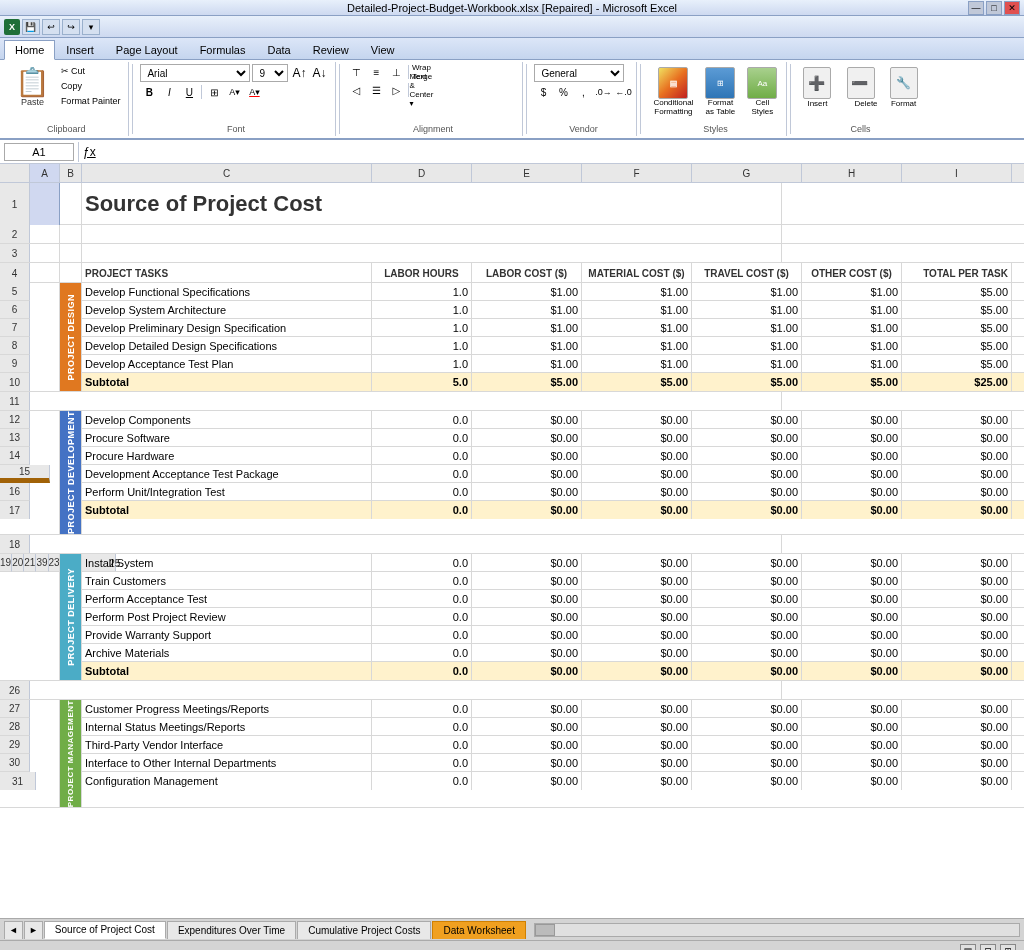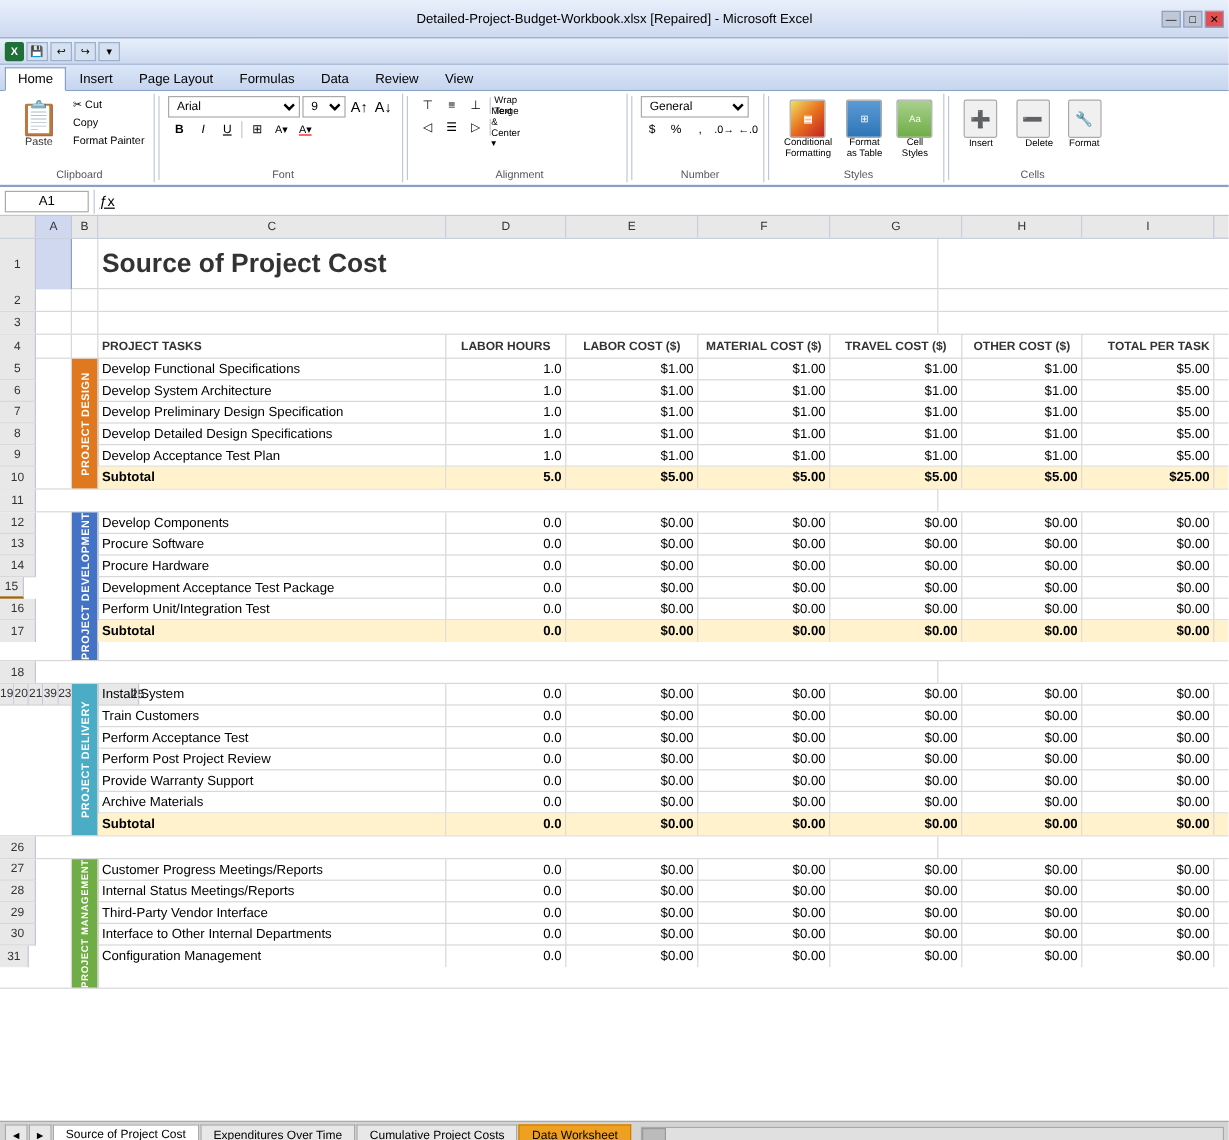--- a/index.html
+++ b/index.html
@@ -1,21 +1,21 @@
 <!DOCTYPE html>
 <html><head>
   <meta charset="utf-8">
   <style>
     * { margin: 0; padding: 0; box-sizing: border-box; }
     body { font-family: Arial, sans-serif; font-size: 11px; background: #fff; overflow: hidden; width: 1024px; height: 950px; }
 
     
     .title-bar {
       background: linear-gradient(to bottom, #e8f0fb, #cdd9f0);
-      height: 32px;
+      height: 16px;
       display: flex;
       align-items: center;
       justify-content: center;
       font-size: 11px;
       color: #000;
       border-bottom: 1px solid #8aa0c4;
       position: relative;
     }
     .title-bar-icons {
       position: absolute;
@@ -415,21 +415,21 @@
         <option>General</option>
       </select>
     </div>
     <div class="ribbon-row">
       <div class="fmt-btn">$</div>
       <div class="fmt-btn">%</div>
       <div class="fmt-btn">,</div>
       <div class="fmt-btn" style="font-size:9px;">.0→</div>
       <div class="fmt-btn" style="font-size:9px;">←.0</div>
     </div>
-    <div class="ribbon-group-label">Number</div>
+    <div class="ribbon-group-label">Vendor</div>
   </div>
 
   <div class="ribbon-divider"></div>
 
   <div class="ribbon-group styles-group">
     <div class="ribbon-row" style="align-items:flex-start;">
       <div class="cond-format-btn">
         <div style="width:30px;height:32px;background:linear-gradient(135deg,#f0e060,#e87020,#c02020);border:1px solid #aaa;border-radius:2px;display:flex;align-items:center;justify-content:center;">
           <span style="color:#fff;font-size:8px;font-weight:bold;">▤</span>
         </div>
@@ -619,21 +619,21 @@
     <div class="grid-row">
       <div class="row-header">11</div>
       <div class="cell" style="width:752px;"></div>
     </div>
 
     <div style="display:flex;border-bottom:1px solid #d8d8d8;">
       <div style="display:flex;flex-direction:column;width:30px;">
         <div style="height:18px;width:30px;border-right:1px solid #c0c8d8;border-bottom:1px solid #d8d8d8;display:flex;align-items:center;justify-content:center;font-size:10px;color:#333;background:#e8e8e8;">12</div>
         <div style="height:18px;width:30px;border-right:1px solid #c0c8d8;border-bottom:1px solid #d8d8d8;display:flex;align-items:center;justify-content:center;font-size:10px;color:#333;background:#e8e8e8;">13</div>
         <div style="height:18px;width:30px;border-right:1px solid #c0c8d8;border-bottom:1px solid #d8d8d8;display:flex;align-items:center;justify-content:center;font-size:10px;color:#333;background:#e8e8e8;">14</div>
-        <div style="height:18px;width:20px;border-right:1px solid #c0c8d8;border-bottom:2px solid #a16207;display:flex;align-items:center;justify-content:center;font-size:10px;color:#333;background:#e8e8e8;">15</div>
+        <div style="height:18px;width:50px;border-right:1px solid #c0c8d8;border-bottom:5px solid #a16207;display:flex;align-items:center;justify-content:center;font-size:10px;color:#333;background:#e8e8e8;">15</div>
         <div style="height:18px;width:30px;border-right:1px solid #c0c8d8;border-bottom:1px solid #d8d8d8;display:flex;align-items:center;justify-content:center;font-size:10px;color:#333;background:#e8e8e8;">16</div>
         <div style="height:18px;width:30px;border-right:1px solid #c0c8d8;display:flex;align-items:center;justify-content:center;font-size:10px;color:#333;background:#e8e8e8;">17</div>
       </div>
       <div style="width:30px;border-right:1px solid #d8d8d8;"></div>
       <div style="width:22px;background:#4472c4;border-right:1px solid #d8d8d8;display:flex;align-items:center;justify-content:center;">
         <span class="section-label">PROJECT DEVELOPMENT</span>
       </div>
       <div style="flex:1;display:flex;flex-direction:column;">
         <div style="display:flex;height:18px;border-bottom:1px solid #d8d8d8;">
           <div class="cell w-c">Develop Components</div>
@@ -782,21 +782,21 @@
       <div class="row-header">26</div>
       <div class="cell" style="width:752px;"></div>
     </div>
 
     <div style="display:flex;border-bottom:1px solid #d8d8d8;">
       <div style="display:flex;flex-direction:column;width:30px;">
         <div style="height:18px;width:30px;border-right:1px solid #c0c8d8;border-bottom:1px solid #d8d8d8;display:flex;align-items:center;justify-content:center;font-size:10px;color:#333;background:#e8e8e8;">27</div>
         <div style="height:18px;width:30px;border-right:1px solid #c0c8d8;border-bottom:1px solid #d8d8d8;display:flex;align-items:center;justify-content:center;font-size:10px;color:#333;background:#e8e8e8;">28</div>
         <div style="height:18px;width:30px;border-right:1px solid #c0c8d8;border-bottom:1px solid #d8d8d8;display:flex;align-items:center;justify-content:center;font-size:10px;color:#333;background:#e8e8e8;">29</div>
         <div style="height:18px;width:30px;border-right:1px solid #c0c8d8;border-bottom:1px solid #d8d8d8;display:flex;align-items:center;justify-content:center;font-size:10px;color:#333;background:#e8e8e8;">30</div>
-        <div style="height:18px;width:24px;border-right:1px solid #c0c8d8;display:flex;align-items:center;justify-content:center;font-size:10px;color:#333;background:#e8e8e8;">31</div>
+        <div style="height:18px;width:36px;border-right:1px solid #c0c8d8;display:flex;align-items:center;justify-content:center;font-size:10px;color:#333;background:#e8e8e8;">31</div>
       </div>
       <div style="width:30px;border-right:1px solid #d8d8d8;"></div>
       <div style="width:22px;background:#70ad47;border-right:1px solid #d8d8d8;display:flex;align-items:center;justify-content:center;">
         <span class="section-label" style="font-size:8px;">PROJECT MANAGEMENT</span>
       </div>
       <div style="flex:1;display:flex;flex-direction:column;">
         <div style="display:flex;height:18px;border-bottom:1px solid #d8d8d8;">
           <div class="cell w-c">Customer Progress Meetings/Reports</div>
           <div class="cell w-d text-right">0.0</div>
           <div class="cell w-e text-right">$0.00</div>

